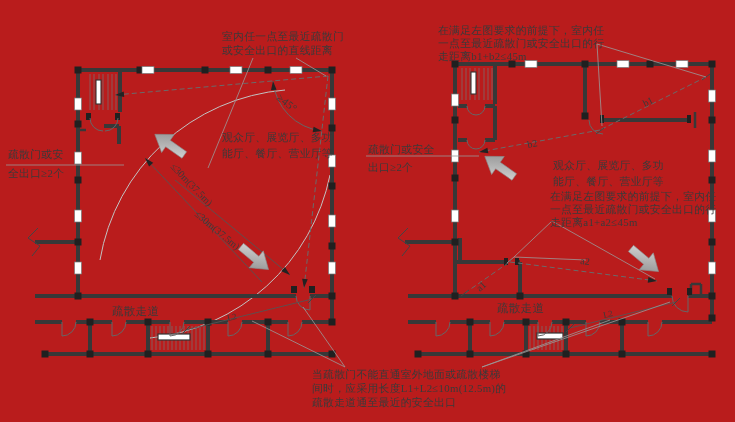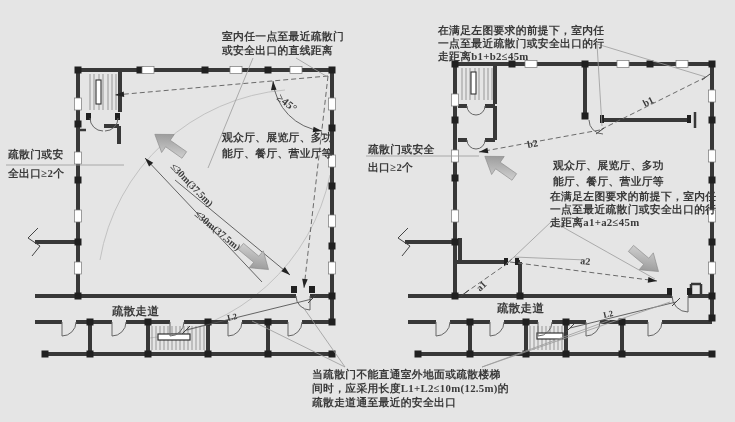--- a/index.html
+++ b/index.html
@@ -1,17 +1,17 @@
 <!DOCTYPE html>
 <html><head>
 <meta charset="utf-8">
 <style>
   html,body{margin:0;padding:0;background:#fff;}
-  #stage{position:relative;width:735px;height:422px;background:#e5e5e5;overflow:hidden;
-         font-family:"Liberation Serif","DejaVu Serif",serif;font-weight:bold;}
+  #stage{position:relative;width:735px;height:422px;background:#b91c1c;overflow:hidden;
+         font-family:"Liberation Serif","DejaVu Serif",serif;}
   svg{position:absolute;left:0;top:0;}
   .ann{font-family:"Liberation Serif","DejaVu Serif",serif;font-size:10.8px;fill:#3a3a3a;letter-spacing:.3px;}
   .small-ann{font-family:"Liberation Serif","DejaVu Serif",serif;font-size:10px;fill:#3a3a3a;}
   .tiny{font-family:"Liberation Serif","DejaVu Serif",serif;font-size:8.5px;fill:#3a3a3a;}
   .corr{font-size:11.5px;}
   .wall{stroke:#383838;stroke-width:4;fill:none;}
   .wall2{stroke:#383838;stroke-width:2.5;fill:none;}
   .door{stroke:#666;stroke-width:1;fill:none;}
   .dash{stroke:#6a6a6a;stroke-width:1;fill:none;stroke-dasharray:5 3;}
   .meas{stroke:#555;stroke-width:.9;fill:none;}

